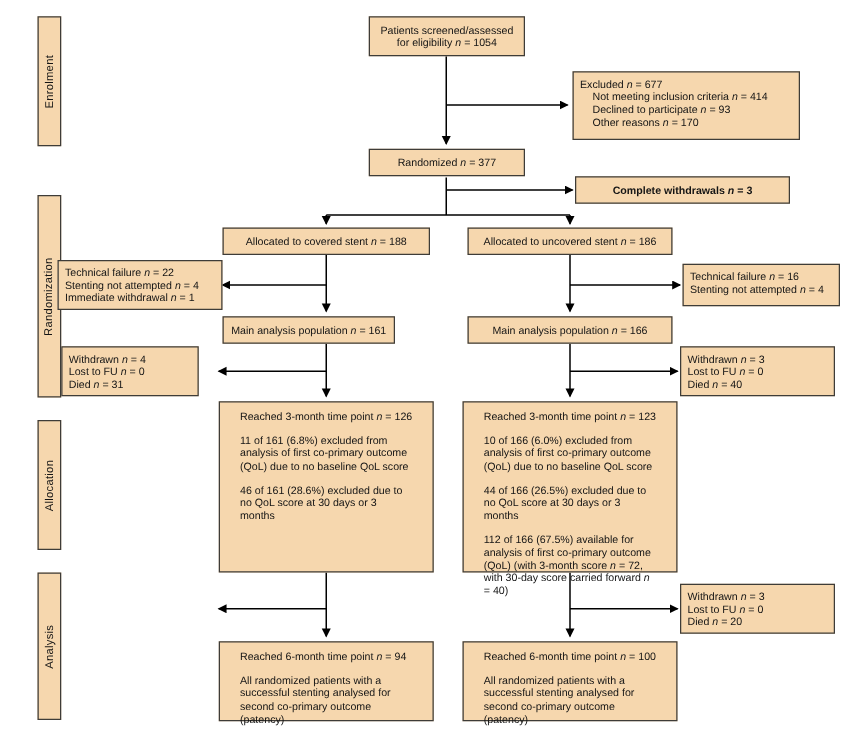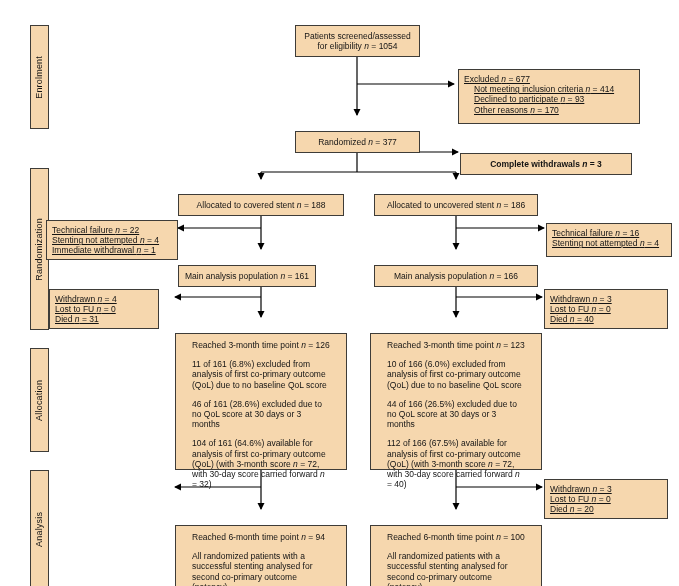--- a/index.html
+++ b/index.html
@@ -2,24 +2,24 @@
 <html><head>
 <meta charset="utf-8">
 <style>
   html,body{margin:0;padding:0;background:#ffffff;}
   .canvas{
     position:relative;width:679px;height:586px;background:#ffffff;
     font-family:"Liberation Sans",sans-serif;color:#141414;overflow:hidden;
   }
   .box{
     position:absolute;background:#f6d7ae;border:1.6px solid #3e3c38;
-    box-sizing:border-box;font-size:8.5px;line-height:1.2;color:#141414;margin-top:12px;
+    box-sizing:border-box;font-size:8.5px;line-height:1.2;color:#141414;
   }
   .center{display:flex;align-items:center;justify-content:center;text-align:center;padding:2px 4px;}
-  .left{padding:4px 5px;text-align:left;text-decoration:underline;}
+  .left{padding:4px 5px;text-align:left;}
   .bigbox{padding:6px 16px;}
   .bigbox p{margin:0 0 9px 0;}
   .bigbox p:last-child{margin-bottom:0;}
   .indent{padding-left:10px;}
   .stage{display:flex;align-items:center;justify-content:center;}
   .stage span{transform:rotate(-90deg);white-space:nowrap;font-size:9px;letter-spacing:0.2px;}
   svg.connectors{position:absolute;left:0;top:0;pointer-events:none;}
   i{font-style:italic;}
 </style>
 </head>
@@ -120,21 +120,20 @@
   <div class="box left" style="left:544px;top:277px;width:124px;height:40px;">
     <div>Withdrawn <i>n</i> = 3</div>
     <div>Lost to FU <i>n</i> = 0</div>
     <div>Died <i>n</i> = 40</div>
   </div>
 
   <div class="box bigbox" style="left:175px;top:321px;width:172px;height:137px;">
     <p>Reached 3-month time point <i>n</i> = 126</p>
     <p>11 of 161 (6.8%) excluded from analysis of first co-primary outcome (QoL) due to no baseline QoL score</p>
     <p>46 of 161 (28.6%) excluded due to no QoL score at 30 days or 3 months</p>
-    <p>104 of 161 (64.6%) available for analysis of first co-primary outcome (QoL) (with 3-month score <i>n</i> = 72, with 30-day score carried forward <i>n</i> = 32)</p>
   </div>
   <div class="box bigbox" style="left:370px;top:321px;width:172px;height:137px;">
     <p>Reached 3-month time point <i>n</i> = 123</p>
     <p>10 of 166 (6.0%) excluded from analysis of first co-primary outcome (QoL) due to no baseline QoL score</p>
     <p>44 of 166 (26.5%) excluded due to no QoL score at 30 days or 3 months</p>
     <p>112 of 166 (67.5%) available for analysis of first co-primary outcome (QoL) (with 3-month score <i>n</i> = 72, with 30-day score carried forward <i>n</i> = 40)</p>
   </div>
 
   <div class="box left" style="left:544px;top:467px;width:124px;height:40px;">
     <div>Withdrawn <i>n</i> = 3</div>

